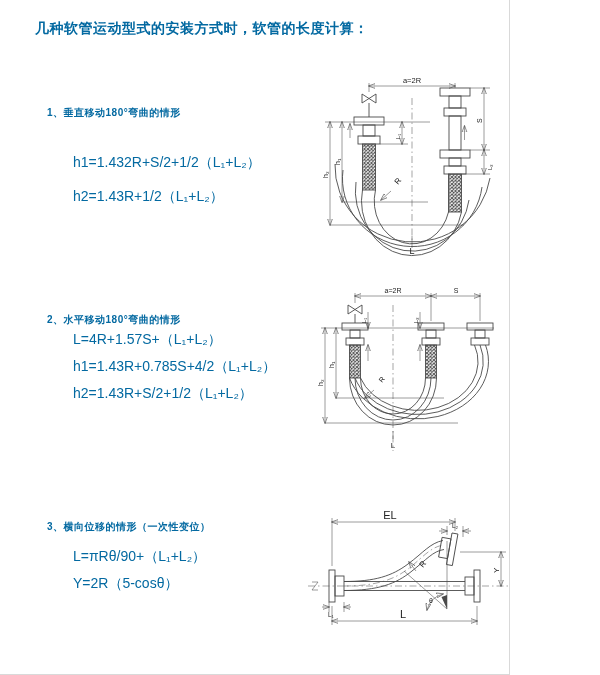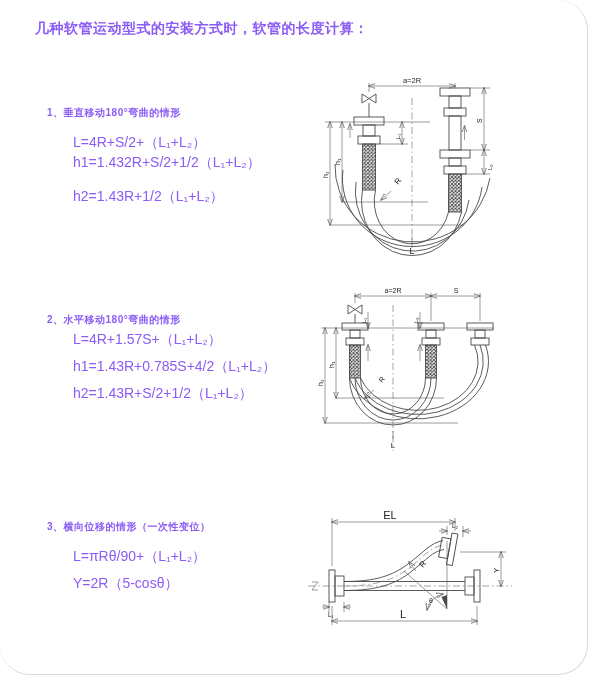--- a/index.html
+++ b/index.html
@@ -1,18 +1,18 @@
 <!DOCTYPE html>
 <html><head>
 <meta charset="utf-8">
 <style>
   html,body{margin:0;padding:0;background:#fff;}
-  .page{position:relative;width:588px;height:675px;background:#ffffff;overflow:hidden;
-        font-family:"Liberation Sans","DejaVu Sans",sans-serif;color:#8b5cf6;
-        border-right:1px solid #d9d9d9;border-bottom:1px solid #d9d9d9;box-sizing:border-box;border-radius:30px;}
+  .page{position:relative;width:510px;height:675px;background:#ffffff;overflow:hidden;
+        font-family:"Liberation Sans","DejaVu Sans",sans-serif;color:#0369a1;
+        border-right:1px solid #d9d9d9;border-bottom:1px solid #d9d9d9;box-sizing:border-box;}
   .title{position:absolute;left:35px;top:20px;font-size:14px;font-weight:bold;letter-spacing:.5px;}
   .heading{position:absolute;left:47px;font-size:10px;font-weight:bold;letter-spacing:.5px;}
   .formula{position:absolute;left:73px;font-size:14px;font-weight:normal;}
   .s1h{top:106px}.s1f1{top:134px}.s1f2{top:154px}.s1f3{top:188px}
   .s2h{top:313px}.s2f1{top:331px}.s2f2{top:358px}.s2f3{top:385px}
   .s3h{top:520px}.s3f1{top:548px}.s3f2{top:575px}.s3f3{top:602px}
   .diag{position:absolute;}
   .d1{left:312px;top:72px;}
   .d2{left:308px;top:283px;}
   .d3{left:300px;top:505px;}
@@ -24,21 +24,20 @@
   .diag .solid{fill:#4a4a4a;stroke:none;}
 </style>
 </head>
 <body>
 
 <div class="page">
 
   <div class="title">几种软管运动型式的安装方式时，软管的长度计算：</div>
 
   <div class="heading s1h">1、垂直移动180°弯曲的情形</div>
-  <div class="formula s1f1">L=4R+S/2+（L₁+L₂）</div>
   <div class="formula s1f2">h1=1.432R+S/2+1/2（L₁+L₂）</div>
   <div class="formula s1f3">h2=1.43R+1/2（L₁+L₂）</div>
 
   <div class="heading s2h">2、水平移动180°弯曲的情形</div>
   <div class="formula s2f1">L=4R+1.57S+（L₁+L₂）</div>
   <div class="formula s2f2">h1=1.43R+0.785S+4/2（L₁+L₂）</div>
   <div class="formula s2f3">h2=1.43R+S/2+1/2（L₁+L₂）</div>
 
   <div class="heading s3h">3、横向位移的情形（一次性变位）</div>
   <div class="formula s3f1">L=πRθ/90+（L₁+L₂）</div>

